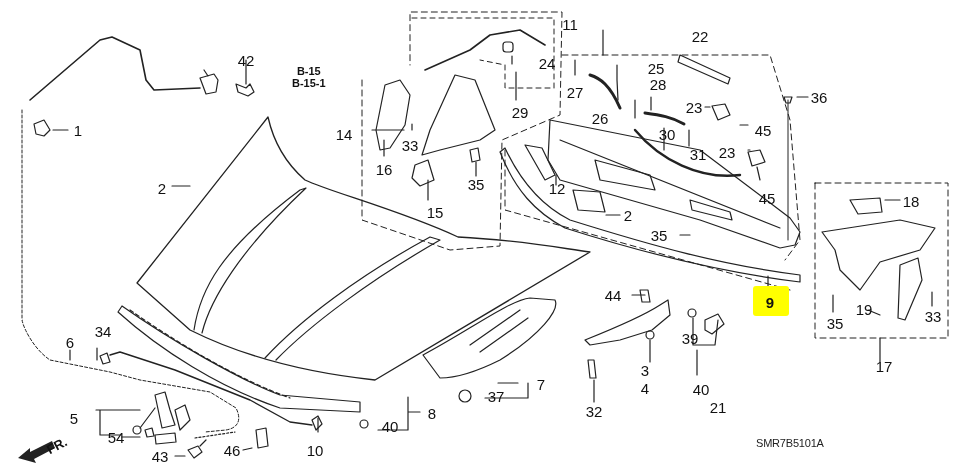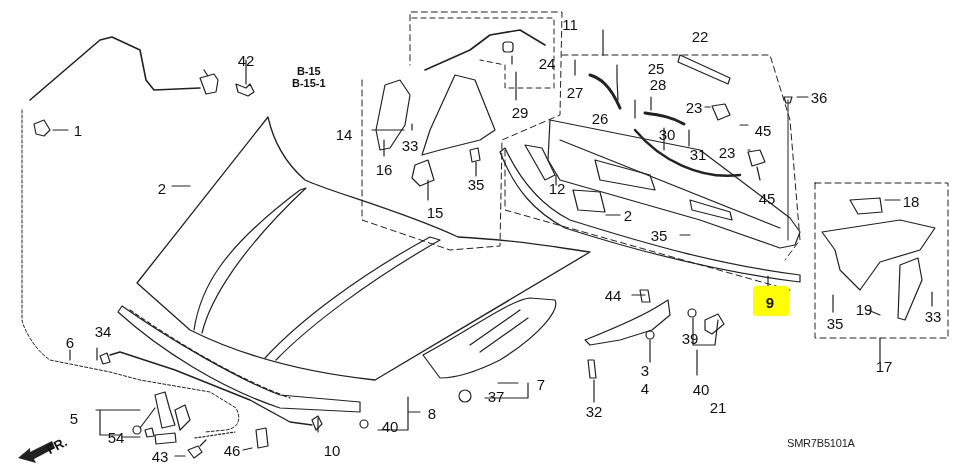--- a/index.html
+++ b/index.html
@@ -125,21 +125,21 @@
 
 <span class="lbl" style="left:78px; top:130px;">1</span>
 <span class="lbl" style="left:162px; top:188px;">2</span>
 <span class="lbl" style="left:645px; top:370px;">3</span>
 <span class="lbl" style="left:645px; top:388px;">4</span>
 <span class="lbl" style="left:74px; top:418px;">5</span>
 <span class="lbl" style="left:70px; top:342px;">6</span>
 <span class="lbl" style="left:541px; top:384px;">7</span>
 <span class="lbl" style="left:432px; top:413px;">8</span>
 <span class="lbl" style="left:770px; top:302px; font-weight:bold;">9</span>
-<span class="lbl" style="left:332px; top:450px;">10</span>
+<span class="lbl" style="left:315px; top:450px;">10</span>
 <span class="lbl" style="left:570px; top:24px;">11</span>
 <span class="lbl" style="left:557px; top:188px;">12</span>
 <span class="lbl" style="left:628px; top:215px;">2</span>
 <span class="lbl" style="left:344px; top:134px;">14</span>
 <span class="lbl" style="left:435px; top:212px;">15</span>
 <span class="lbl" style="left:384px; top:169px;">16</span>
 <span class="lbl" style="left:884px; top:366px;">17</span>
 <span class="lbl" style="left:911px; top:201px;">18</span>
 <span class="lbl" style="left:864px; top:309px;">19</span>
 <span class="lbl" style="left:701px; top:389px;">40</span>
@@ -169,15 +169,15 @@
 <span class="lbl" style="left:390px; top:426px;">40</span>
 <span class="lbl" style="left:116px; top:437px;">54</span>
 <span class="lbl" style="left:246px; top:60px;">42</span>
 <span class="lbl" style="left:160px; top:456px;">43</span>
 <span class="lbl" style="left:613px; top:295px;">44</span>
 <span class="lbl" style="left:763px; top:130px;">45</span>
 <span class="lbl" style="left:767px; top:198px;">45</span>
 
 <span class="fr" style="left:44px; top:444px;">FR.</span>
 
-<span class="code" style="left:756px; top:437px;margin-left:31px;">SMR7B5101A</span>
+<span class="code" style="left:756px; top:437px;">SMR7B5101A</span>
 
 </div>
 
 </body></html>

